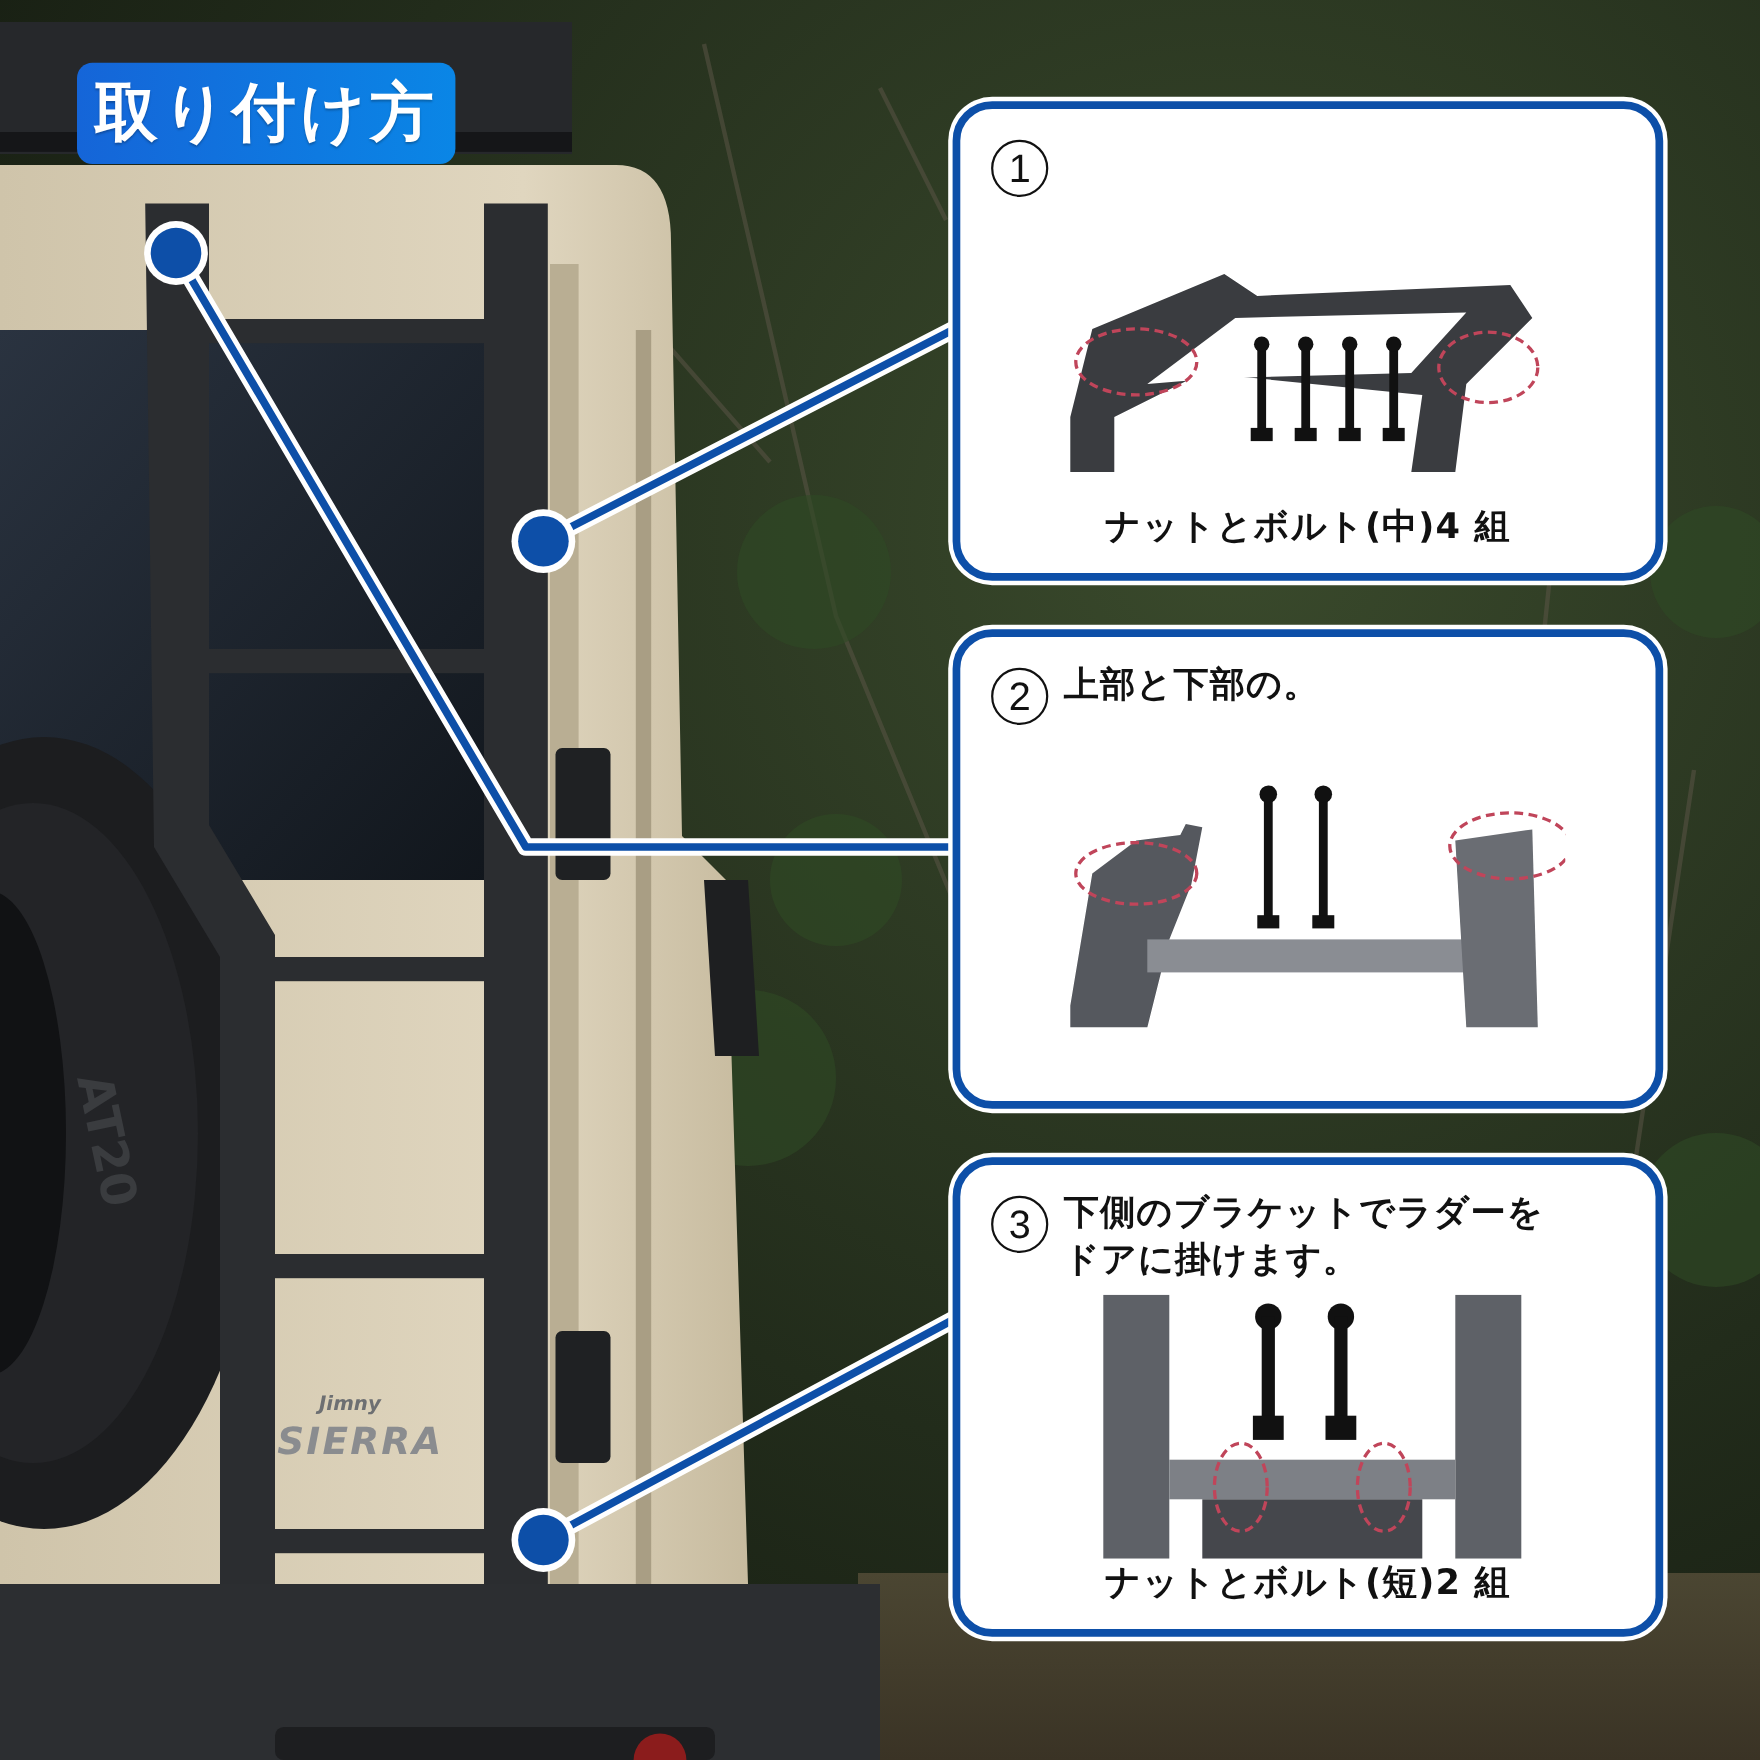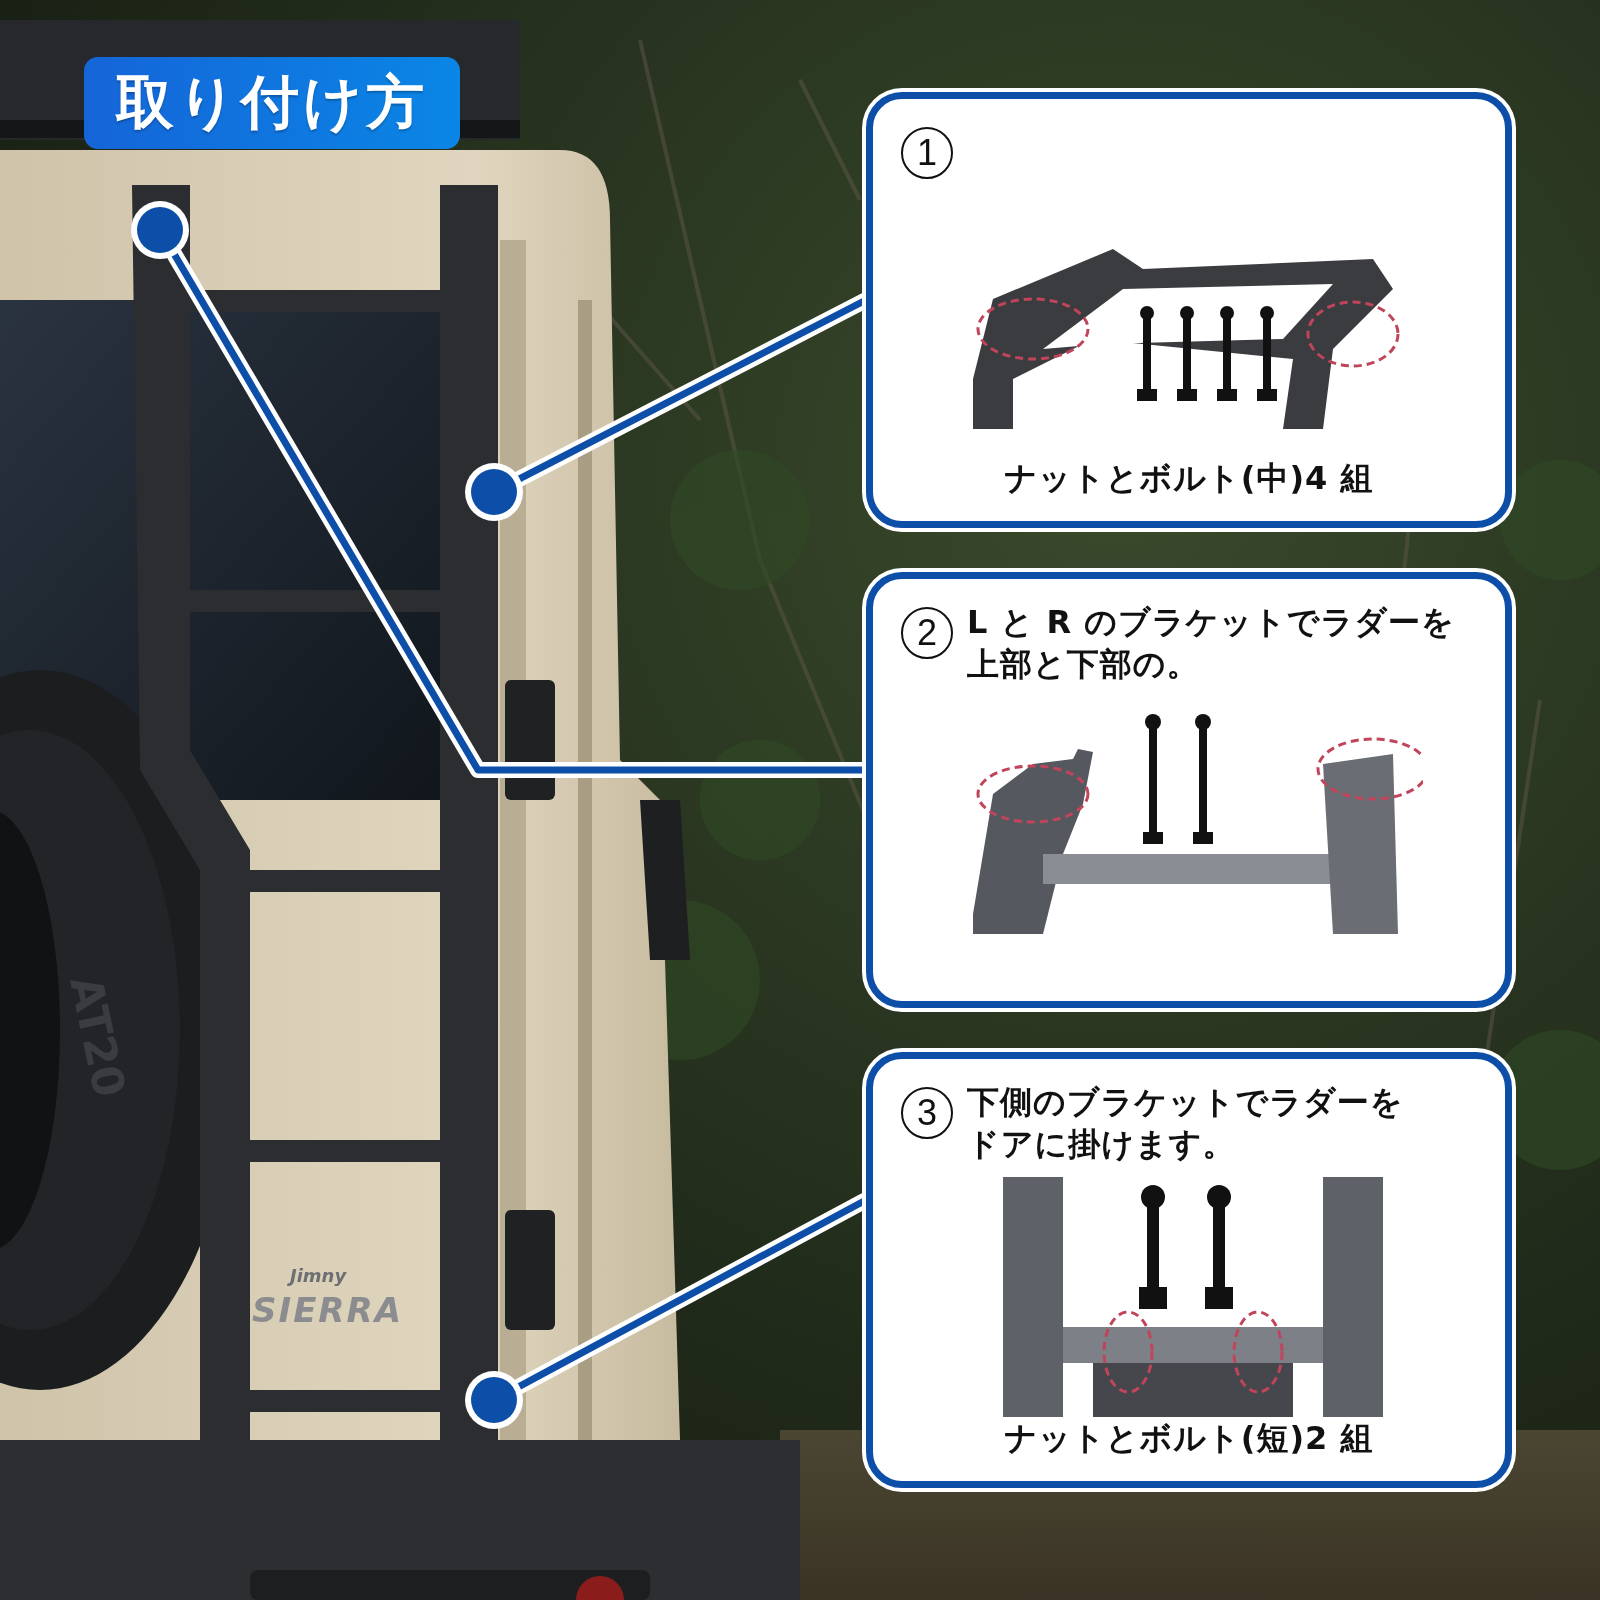--- a/index.html
+++ b/index.html
@@ -5,21 +5,21 @@
   html, body { margin: 0; padding: 0; }
   body {
     width: 1600px; height: 1600px; overflow: hidden; position: relative;
     font-family: "DejaVu Sans", "Liberation Sans", sans-serif;
     background: #1d2418;
   }
   .scene { position: absolute; inset: 0; }
   .scene svg { position: absolute; inset: 0; }
 
   .title-badge {
-    position: absolute; left: 84px; top: 57px; width: 376px; height: 92px;
+    position: absolute; left: 70px; top: 57px; width: 344px; height: 92px;
     border-radius: 14px;
     background: linear-gradient(90deg, #1565d8 0%, #0a86e6 100%);
     display: flex; align-items: center; justify-content: center;
     color: #ffffff; font-weight: bold; font-size: 58px; letter-spacing: 4px;
     text-shadow: 0 2px 2px rgba(0,0,0,0.25);
   }
 
   .card {
     position: absolute; left: 866px; width: 646px;
     background: #ffffff;
@@ -191,21 +191,20 @@
       <ellipse cx="400" cy="105" rx="45" ry="32"></ellipse>
     </g>
   </svg>
   <div class="caption">ナットとボルト(中)4 組</div>
 </div>
 
 <div class="card" style="top:572px; height:436px;">
   <div class="head">
     <div class="num">2</div>
     <div class="text">
-      <div>L と R のブラケットでラダーを</div>
       <div>上部と下部の。</div>
     </div>
   </div>
   <svg class="photo" style="left:80px; top:125px;" width="470" height="230" viewBox="0 0 470 230">
     <path d="M20 210 L40 90 L80 60 L120 55 L125 45 L140 48 L130 100 L110 150 L90 230 L20 230 Z" fill="#55585e"></path>
     <rect x="90" y="150" width="300" height="30" fill="#8a8d93"></rect>
     <path d="M370 60 L440 50 L445 230 L380 230 Z" fill="#6a6d73"></path>
     <g fill="#111">
       <rect x="196" y="20" width="8" height="115"></rect>
         <circle cx="200" cy="18" r="8"></circle>

